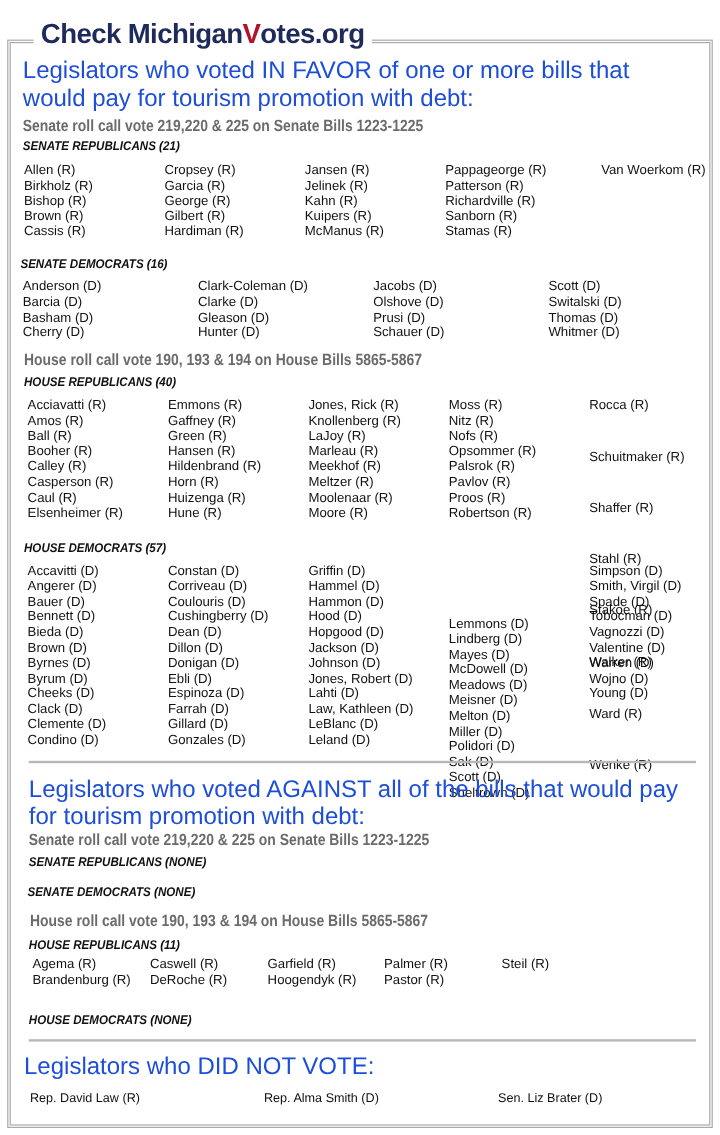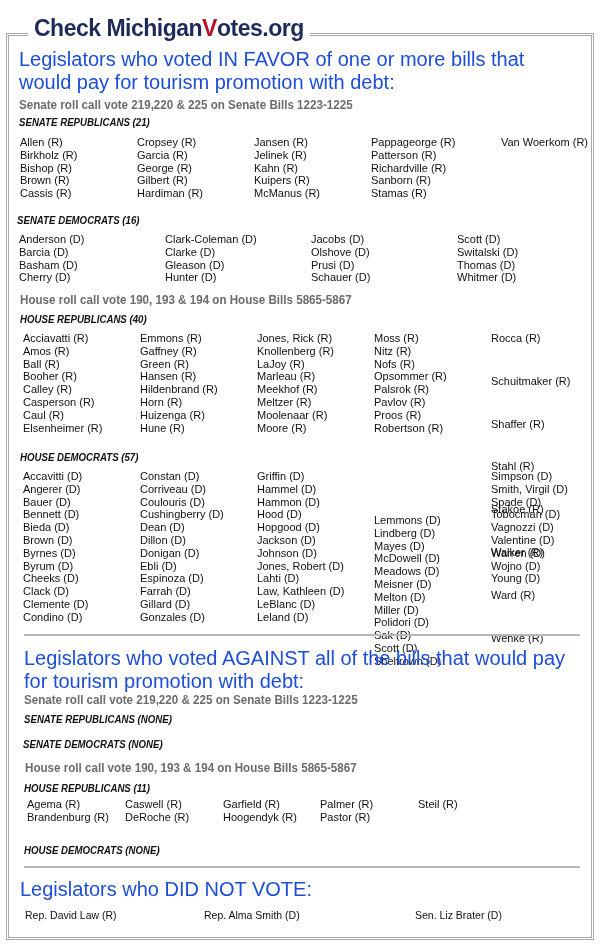--- a/index.html
+++ b/index.html
@@ -271,15 +271,15 @@
         <span class="name">Steil (R)</span>
       </div>
   </div>
 
   <div class="caucus" style="left:24px; top:844px;">HOUSE DEMOCRATS (NONE)</div>
 
   <div class="hr" style="top:866px;"></div>
 
   <div class="serif-head" style="left:20px; top:878px;">Legislators who DID NOT VOTE:</div>
   <div class="dnv" style="left:25px; top:909px;">Rep. David Law (R)</div>
-  <div class="dnv" style="left:204px; top:909px;text-align:center;">Rep. Alma Smith (D)</div>
+  <div class="dnv" style="left:220px; top:909px;text-align:center;">Rep. Alma Smith (D)</div>
   <div class="dnv" style="left:415px; top:909px;">Sen. Liz Brater (D)</div>
 </div>
 
 </body></html>

